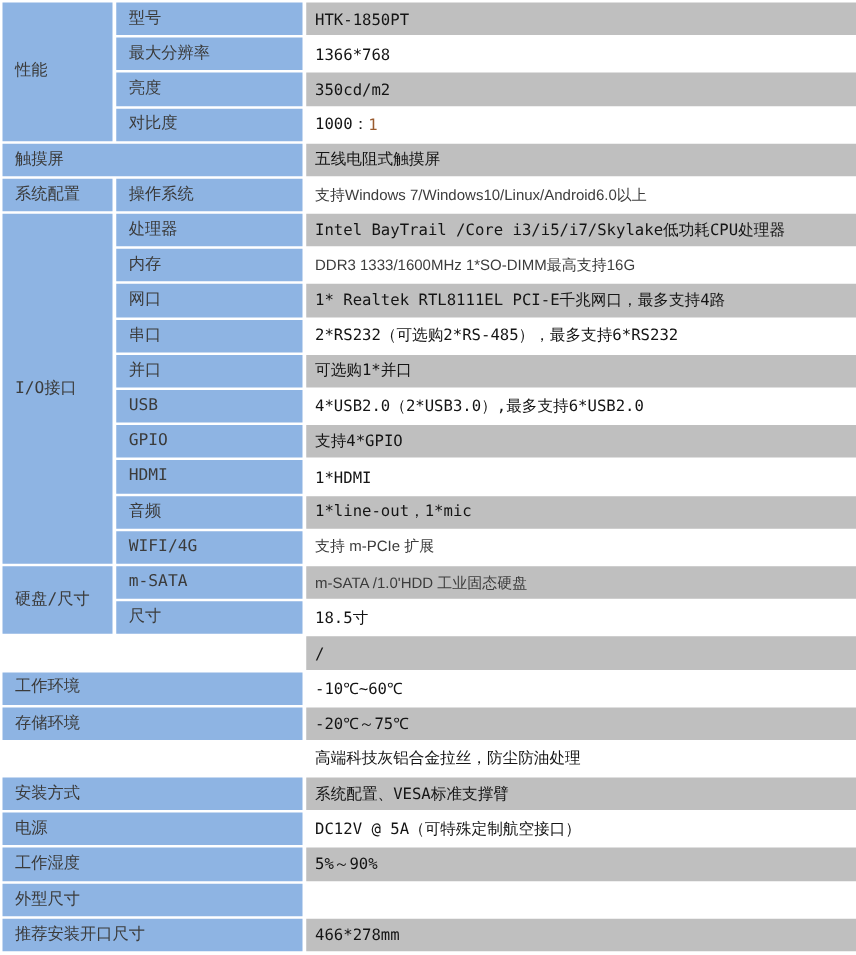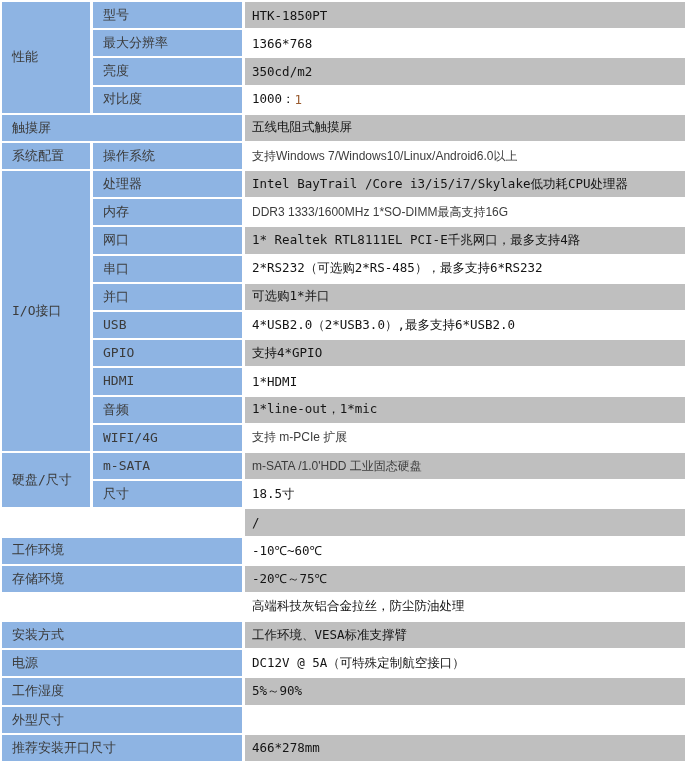--- a/index.html
+++ b/index.html
@@ -83,19 +83,19 @@
     <div class="val g" style="grid-area:13/3/14/4">支持4*GPIO</div>
     <div class="val w" style="grid-area:14/3/15/4">1*HDMI</div>
     <div class="val g" style="grid-area:15/3/16/4">1*line-out，1*mic</div>
     <div class="val w sans" style="grid-area:16/3/17/4">支持 m-PCIe 扩展</div>
     <div class="val g sans" style="grid-area:17/3/18/4">m-SATA /1.0'HDD 工业固态硬盘</div>
     <div class="val w" style="grid-area:18/3/19/4">18.5寸</div>
     <div class="val g" style="grid-area:19/3/20/4">/</div>
     <div class="val w" style="grid-area:20/3/21/4">-10℃~60℃</div>
     <div class="val g" style="grid-area:21/3/22/4">-20℃～75℃</div>
     <div class="val w" style="grid-area:22/3/23/4">高端科技灰铝合金拉丝，防尘防油处理</div>
-    <div class="val g" style="grid-area:23/3/24/4">工作环境、VESA标准支撑臂</div>
+    <div class="val g" style="grid-area:23/3/24/4">系统配置、VESA标准支撑臂</div>
     <div class="val w" style="grid-area:24/3/25/4">DC12V @ 5A（可特殊定制航空接口）</div>
     <div class="val g" style="grid-area:25/3/26/4">5%～90%</div>
     <div class="val g" style="grid-area:27/3/28/4">466*278mm</div>
 
   </div>
 </div>
 
 </body></html>

